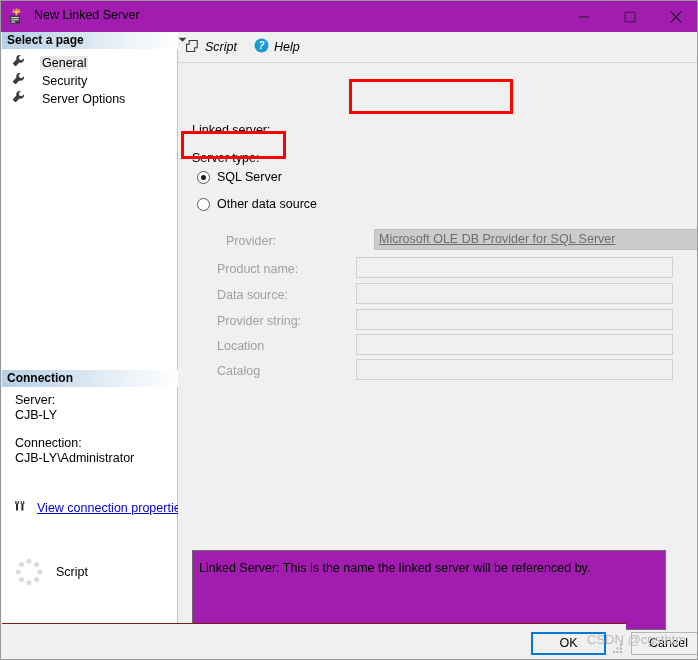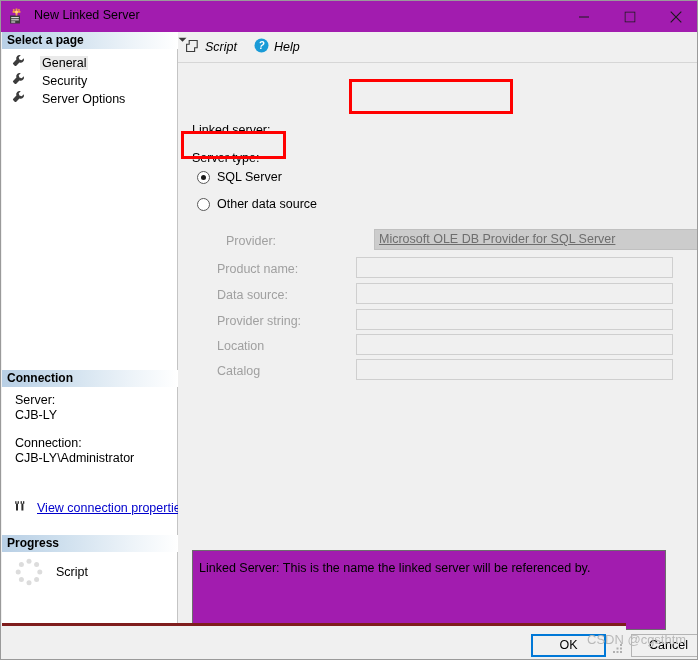--- a/index.html
+++ b/index.html
@@ -238,21 +238,21 @@
   }
   #annot-linkedserver { left: 348px; top: 78px; width: 164px; height: 35px; }
   #annot-sqlserver    { left: 180px; top: 130px; width: 105px; height: 28px; }
 
   
   #bottombar {
     position: absolute;
     left: 1px; top: 622px;
     width: 624px; height: 37px;
     background: #f0f0f0;
-    border-top: 3px solid #7f1d1d;
+    border-top: 1px solid #7f1d1d;
     box-sizing: border-box;
   }
   .dlgbtn {
     position: absolute;
     top: 8px;
     width: 75px; height: 23px;
     background: #f0f0f0;
     border: 1px solid #b4b4b4;
     box-sizing: border-box;
     font-family: "Liberation Sans", sans-serif;
@@ -366,21 +366,20 @@
           <rect x="0.2" y="2.2" width="1.3" height="2.6" fill="#2b2b2b"></rect>
           <rect x="2.6" y="2.2" width="1.3" height="2.6" fill="#2b2b2b"></rect>
           <rect x="6.4" y="4.5" width="2" height="7" fill="#2b2b2b"></rect>
           <rect x="5.6" y="2.2" width="1.3" height="2.6" fill="#2b2b2b"></rect>
           <rect x="8" y="2.2" width="1.3" height="2.6" fill="#2b2b2b"></rect>
         </svg>
       </span>
       <span id="view-props-link">View connection properties</span>
     </div>
 
-    <div class="section-head" id="head-progress">Progress</div>
 
     <div id="progress-row">
       <span id="spinner">
         <svg width="30" height="30" viewBox="0 0 30 30">
           <g fill="#dcdcdc">
             <circle cx="15" cy="4.2" r="2.5"></circle>
             <circle cx="22.6" cy="7.4" r="2.5"></circle>
             <circle cx="25.8" cy="15" r="2.5"></circle>
             <circle cx="22.6" cy="22.6" r="2.5"></circle>
             <circle cx="15" cy="25.8" r="2.5"></circle>

